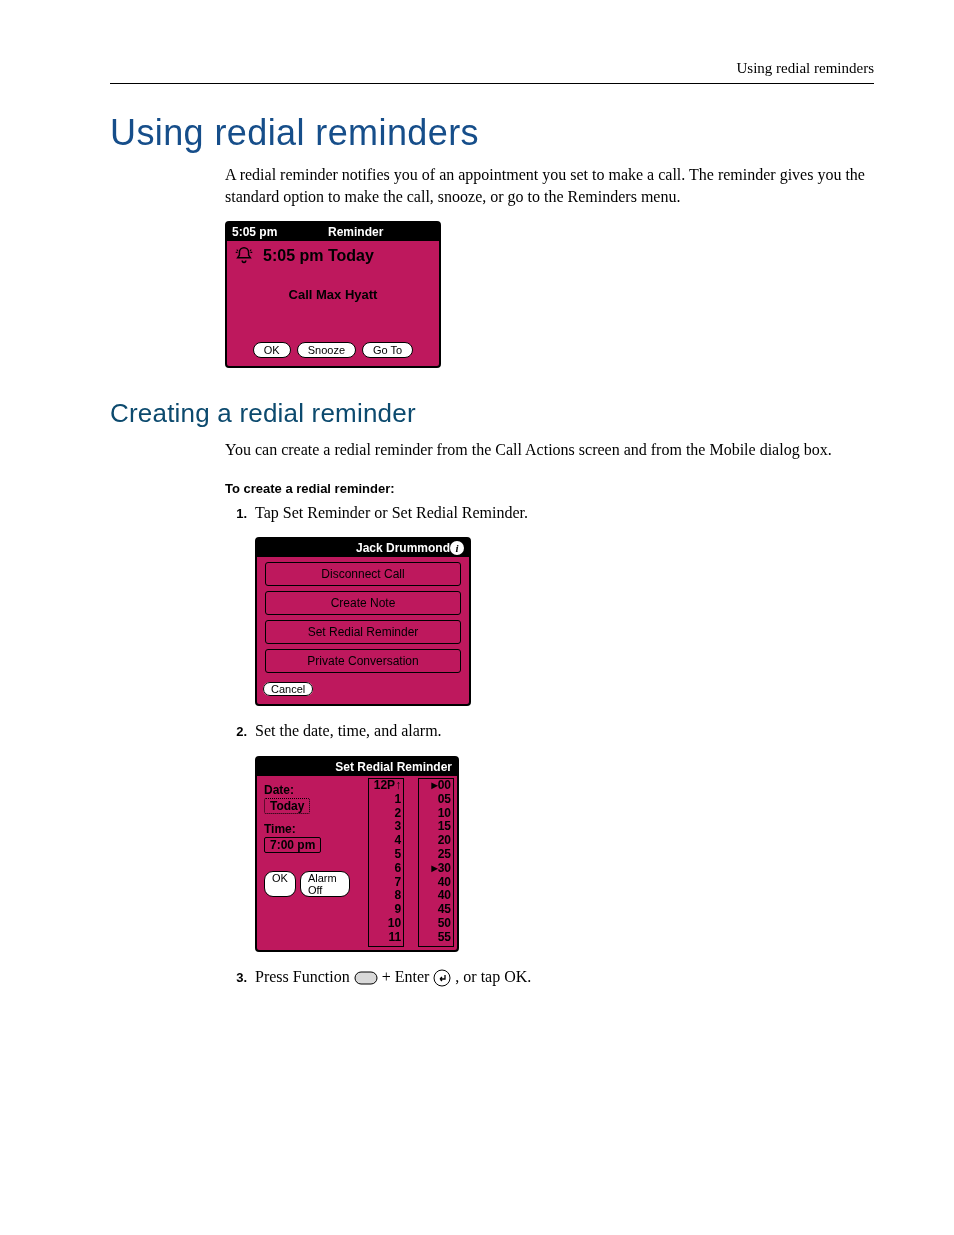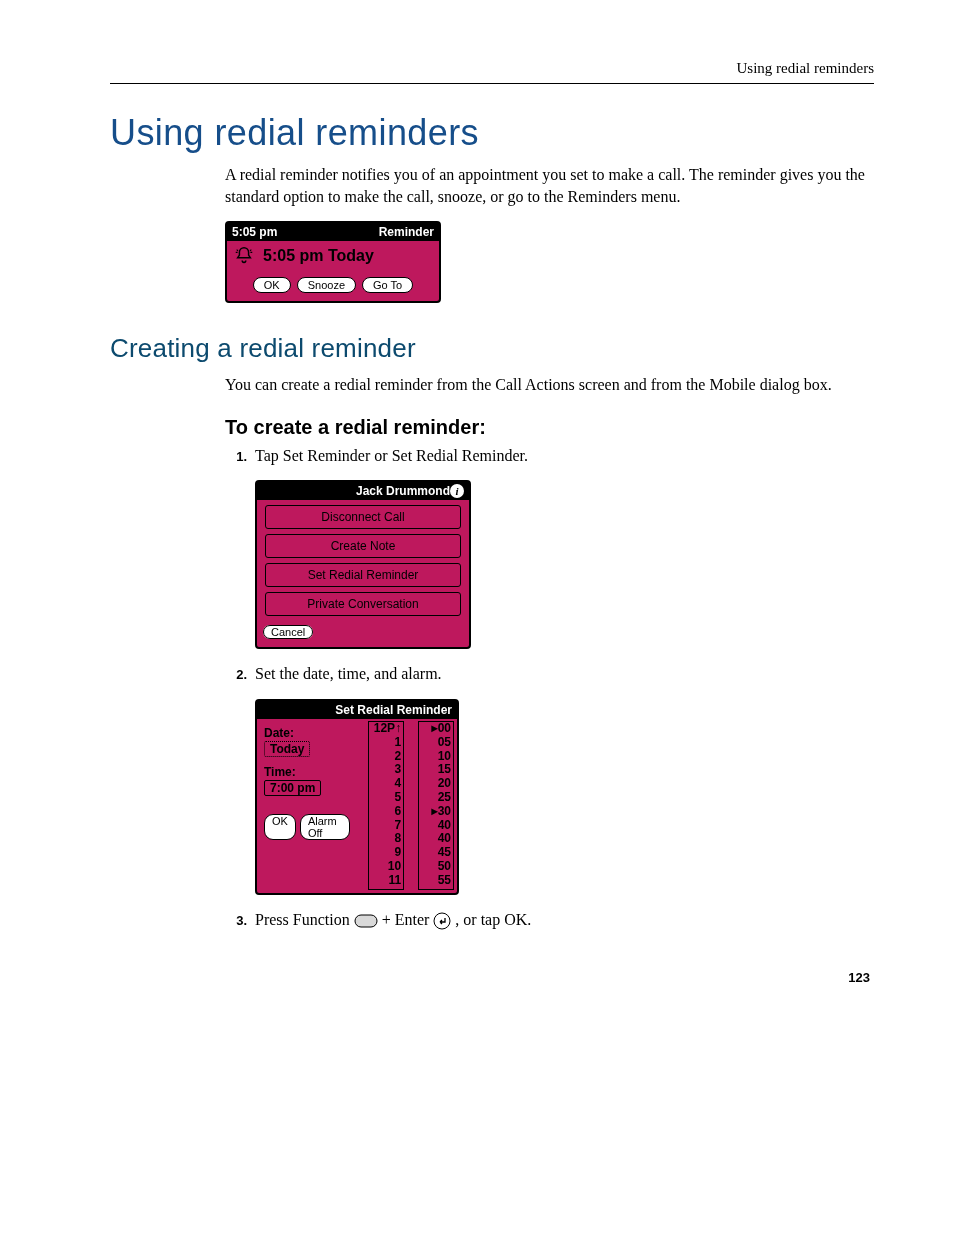--- a/index.html
+++ b/index.html
@@ -39,21 +39,21 @@
     font-weight: 400;
     color: #0c4a6e;
     font-size: 26px;
     margin: 30px 0 10px 0;
     letter-spacing: 0.2px;
   }
   h3 {
     font-family: "Arial Narrow", "Helvetica Condensed", Arial, sans-serif;
     font-stretch: condensed;
     font-weight: 700;
-    font-size: 20px;
+    font-size: 13px;
     margin: 20px 0 6px 0;
   }
 
   .body-indent {
     margin-left: 115px;
   }
   p {
     font-size: 16px;
     line-height: 1.35;
     margin: 0 0 10px 0;
@@ -97,21 +97,21 @@
     color: #000;
   }
   .palm .titlebar {
     background: #000;
     color: #fff;
     padding: 2px 5px;
     font-size: 12px;
     display: flex;
   }
   .palm .titlebar .tb-left { flex: 0 0 auto; }
-  .palm .titlebar .tb-mid  { flex: 1 1 auto; text-align: right; padding-left: 0;}
+  .palm .titlebar .tb-mid  { flex: 1 1 auto; text-align: center; padding-left: 0;}
   .palm .titlebar .tb-right{ flex: 0 0 auto; }
   .palm .titlebar.center .tb-mid { text-align: right; padding-left:0; }
 
   .info-badge {
     display:inline-block;
     width:14px;height:14px;border-radius:50%;
     background:#fff;color:#000;
     text-align:center;font-size:11px;line-height:14px;
     font-family: Georgia, serif; font-style: italic; font-weight:bold;
   }
@@ -198,20 +198,21 @@
         <span class="tb-mid">Reminder</span>
       </div>
       <div class="bell-row">
         <svg width="22" height="22" viewBox="0 0 24 24">
           <path fill="none" stroke="#000" stroke-width="1.6" d="M12 3a5 5 0 0 0-5 5v3l-2 3h14l-2-3V8a5 5 0 0 0-5-5z"></path>
           <path fill="none" stroke="#000" stroke-width="1.6" d="M10 17a2 2 0 0 0 4 0"></path>
           <path fill="none" stroke="#000" stroke-width="1.2" d="M4 5l1.5 1.5M20 5l-1.5 1.5M3 8h2M21 8h-2"></path>
         </svg>
         <span>5:05 pm Today</span>
       </div>
+      <div class="palm-msg">Call Max Hyatt</div>
       <div class="palm-btnrow">
         <div class="palm-btn">OK</div>
         <div class="palm-btn">Snooze</div>
         <div class="palm-btn">Go To</div>
       </div>
     </div>
   </div>
 
   <h2>Creating a redial reminder</h2>
 
@@ -316,14 +317,13 @@
           <svg class="inline-icon" width="18" height="18" viewBox="0 0 18 18">
             <circle cx="9" cy="9" r="8" fill="#fff" stroke="#000" stroke-width="1"></circle>
             <path d="M12 6 v4 h-5 M7 10 l2 -2 M7 10 l2 2" fill="none" stroke="#000" stroke-width="1.3"></path>
           </svg>
           <span>, or tap OK.</span>
         </span>
       </li>
     </ol>
   </div>
 
-  <div class="footer">123</div>
 </div>
 
 </body></html>

